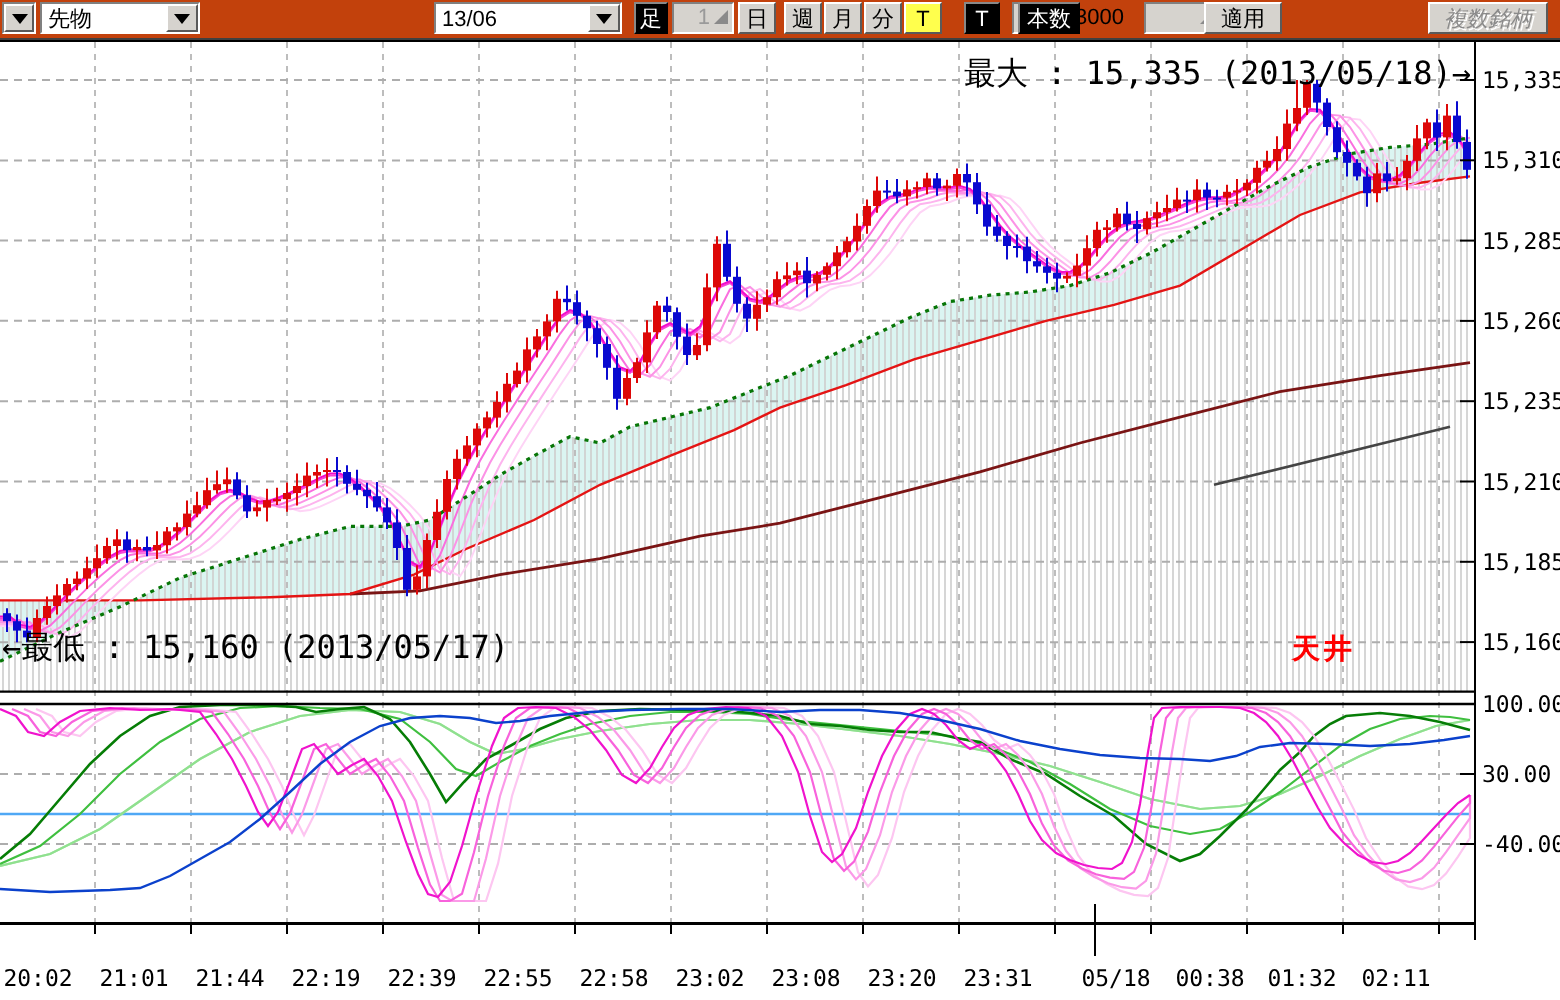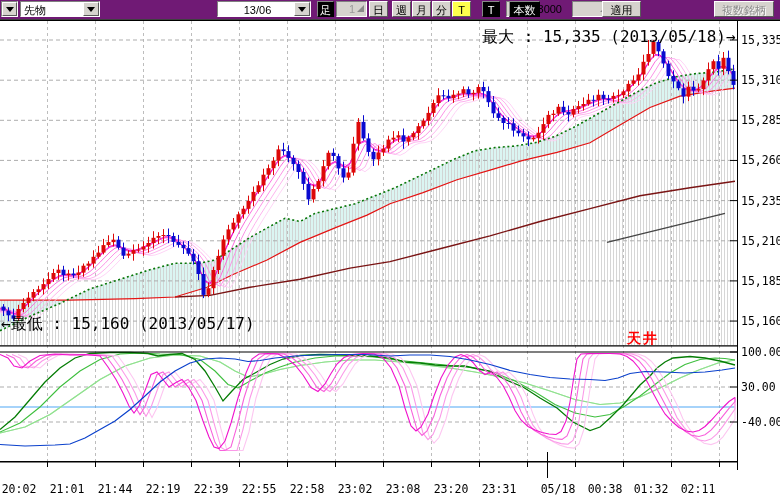--- a/index.html
+++ b/index.html
@@ -1,33 +1,33 @@
 <!DOCTYPE html>
 <html><head>
 <meta charset="utf-8">
 <style>
   html,body{margin:0;padding:0;}
   body{width:780px;height:500px;overflow:hidden;position:relative;background:#fff;
        font-family:"Liberation Sans",sans-serif;}
   
-  .toolbar{position:absolute;top:0;left:0;width:780px;height:19px;background:#701a75;
+  .toolbar{position:absolute;top:0;left:0;width:780px;height:19px;background:#c2410c;
            border-bottom:1px solid #404040;z-index:5;}
   .tb{position:absolute;top:1px;height:16px;box-sizing:border-box;font-size:11px;line-height:14px;}
   .raised{background:#d6d3ce;border:1px solid;border-color:#ffffff #5a5a5a #5a5a5a #ffffff;}
   .sunken{background:#ffffff;border:1px solid;border-color:#808080 #ffffff #ffffff #808080;}
   .combo{display:flex;align-items:stretch;}
   .cb-text{flex:1;padding:1px 0 0 3px;color:#000;white-space:nowrap;overflow:hidden;}
   .cb-arrow{width:14px;background:#d6d3ce;border:1px solid;border-color:#ffffff #5a5a5a #5a5a5a #ffffff;
             display:flex;align-items:center;justify-content:center;}
   .tri-down{width:0;height:0;border-left:4px solid transparent;border-right:4px solid transparent;
             border-top:5px solid #000;}
   .tb-btn{text-align:center;padding-top:1px;cursor:default;color:#000;}
   .tb-btn.black{background:#000;color:#fff;border-color:#888 #000 #000 #888;}
   .tb-btn.yellow{background:#ffff4d;}
-  .tb-btn.disabled{color:#8a8a8a;text-shadow:1px 1px 0 #fff;overflow:hidden;white-space:nowrap;}
+  .tb-btn.disabled{color:#8a8a8a;text-shadow:1px 1px 0 #fff;overflow:hidden;white-space:nowrap;font-style:italic;}
   .spin{display:flex;align-items:center;justify-content:flex-end;background:#d6d3ce;
         border:1px solid;border-color:#808080 #ffffff #ffffff #808080;padding:0 2px 0 0;}
   .spin .val{color:#000;padding-right:2px;}
   .spin .val.dim{color:#9a9a9a;}
   .grip{width:0;height:0;border-left:7px solid transparent;border-bottom:7px solid #8a8a8a;margin-bottom:1px;}
   
   #chart-svg{position:absolute;top:0;left:0;z-index:1;}
   .ann{position:absolute;z-index:4;font-family:"DejaVu Sans Mono","Liberation Mono",monospace;
        font-size:16px;color:#000;white-space:nowrap;}
   #ceiling-ann{font-size:14px;font-weight:bold;color:#ff0000;letter-spacing:2px;
@@ -41,21 +41,21 @@
     <span class="cb-arrow" style="width:100%;">
         <i class="tri-down"></i>
       </span>
   </div>
   <div class="tb combo sunken" style="left:20px;width:80px;">
     <span class="cb-text">先物</span>
     <span class="cb-arrow">
         <i class="tri-down"></i>
       </span>
   </div>
-  <div class="tb combo sunken" style="left:217px;width:94px;text-align:center;">
+  <div class="tb combo sunken" style="left:217px;width:94px;">
     <span class="cb-text">13/06</span>
     <span class="cb-arrow">
         <i class="tri-down"></i>
       </span>
   </div>
   <div class="tb tb-btn black raised" style="left:317px;width:17px;">足</div>
   <div class="tb spin" style="left:336px;width:31px;">
     <span class="val dim">1</span>
     <span class="grip"></span>
   </div>
@@ -504,13 +504,13 @@
       <text x="698" y="493" text-anchor="middle">02:11</text>
     </g>
   </svg>
 
 <div class="ann" id="max-ann" style="left:482px;top:27px;">
   <span>最大 : 15,335 (2013/05/18)</span><span>→</span>
 </div>
 <div class="ann" id="min-ann" style="left:1px;top:314px;">
   <span>←</span><span>最低 : 15,160 (2013/05/17)</span>
 </div>
-<div class="ann" id="ceiling-ann" style="left:627px;top:330px;">天井</div>
+<div class="ann" id="ceiling-ann" style="left:627px;top:316px;padding-left:19px;">天井</div>
 
 </body></html>

